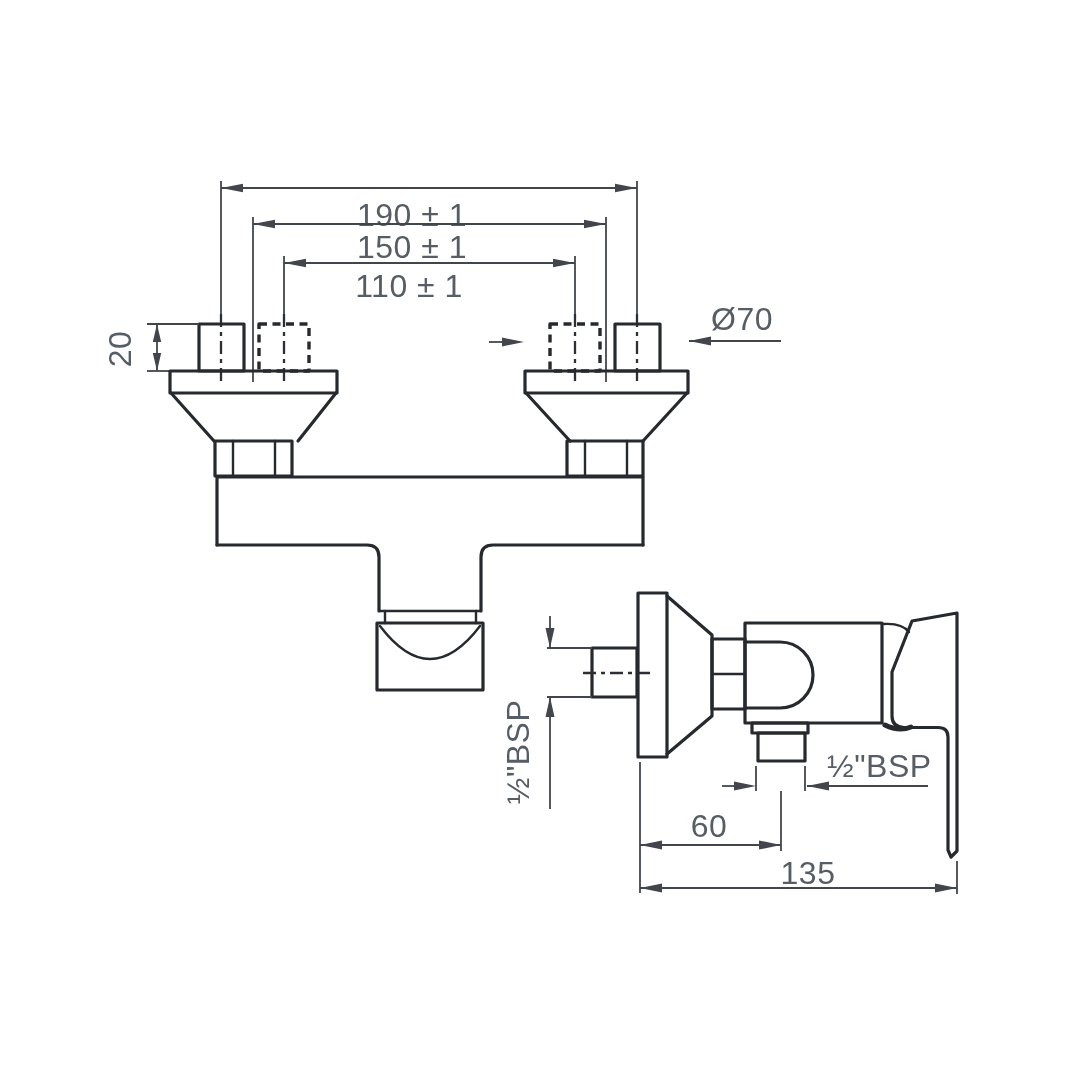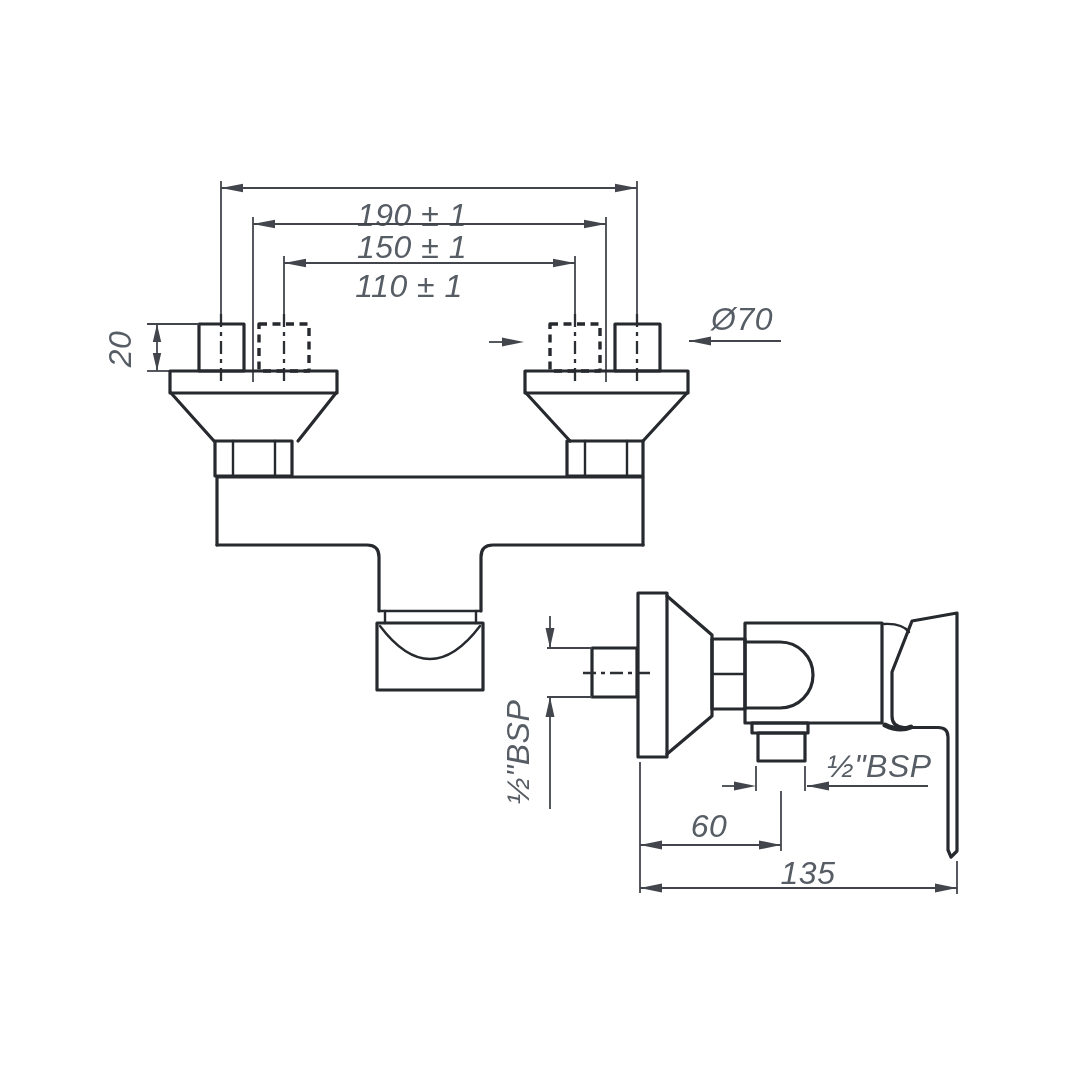--- a/index.html
+++ b/index.html
@@ -1,16 +1,16 @@
 <!DOCTYPE html>
 <html><head>
 <meta charset="utf-8">
 <style>
   html,body{margin:0;padding:0;background:#ffffff;}
-  .stage{width:1080px;height:956px;position:relative;background:#ffffff;font-family:"Liberation Sans",sans-serif;font-style:italic;}
+  .stage{width:1080px;height:956px;position:relative;background:#ffffff;font-family:"Liberation Sans",sans-serif;}
   svg{display:block;}
   
   .ol{stroke:#26292d;stroke-width:3.2;fill:none;stroke-linejoin:round;stroke-linecap:round;}
   .ol-thin{stroke:#26292d;stroke-width:2.4;fill:none;stroke-linejoin:round;stroke-linecap:round;}
   .dashed{stroke:#26292d;stroke-width:3.4;fill:none;stroke-dasharray:8 5.5;stroke-linejoin:round;}
   .cl{stroke:#2c2f34;stroke-width:2.3;fill:none;stroke-dasharray:13 5 4 5;}
   
   .dl{stroke:#42464c;stroke-width:1.8;fill:none;stroke-linecap:butt;}
   .arr{fill:#42464c;stroke:none;}
   text{font-family:"Liberation Sans",sans-serif;font-size:32px;fill:#575d65;letter-spacing:0.5px;}

